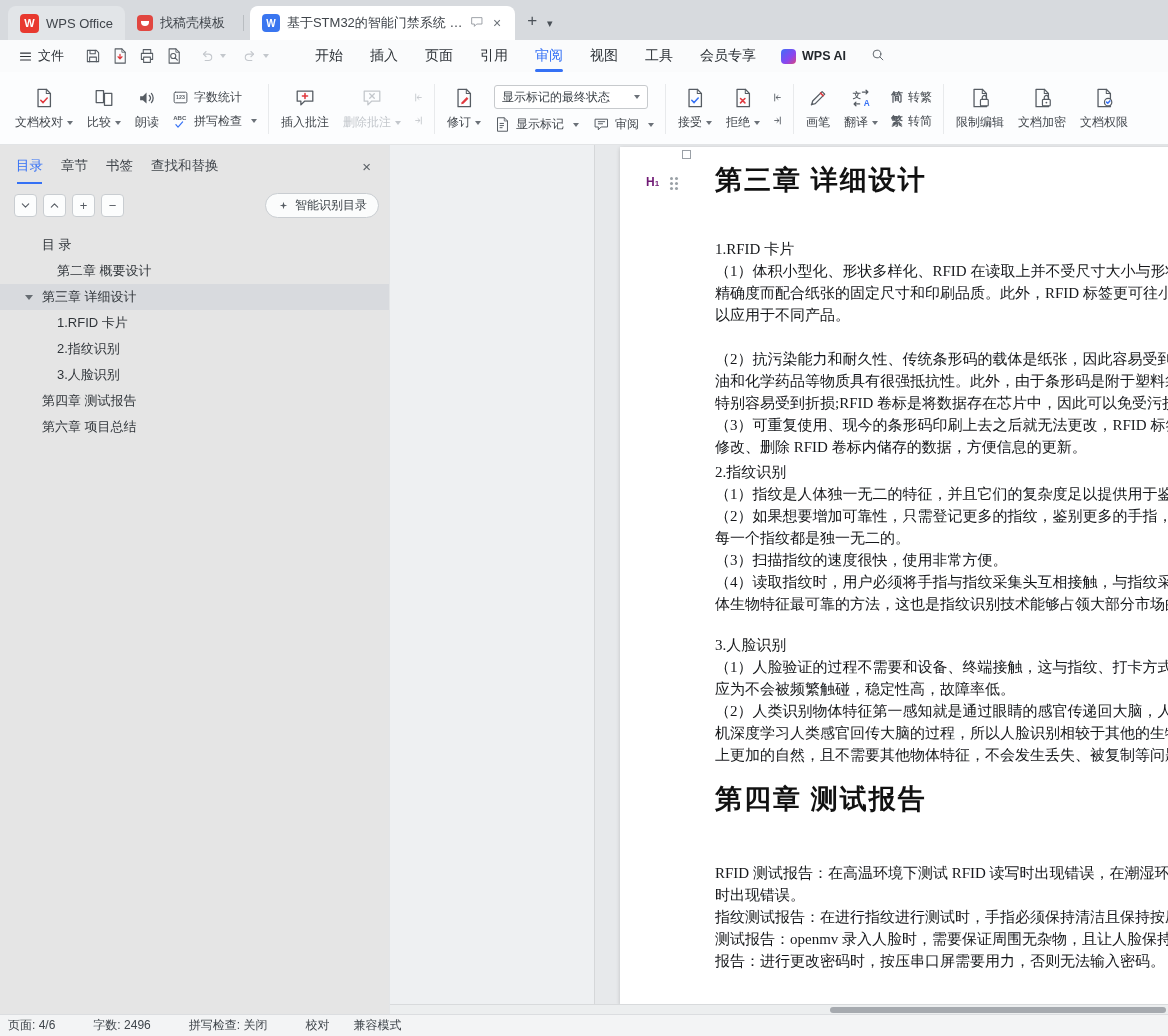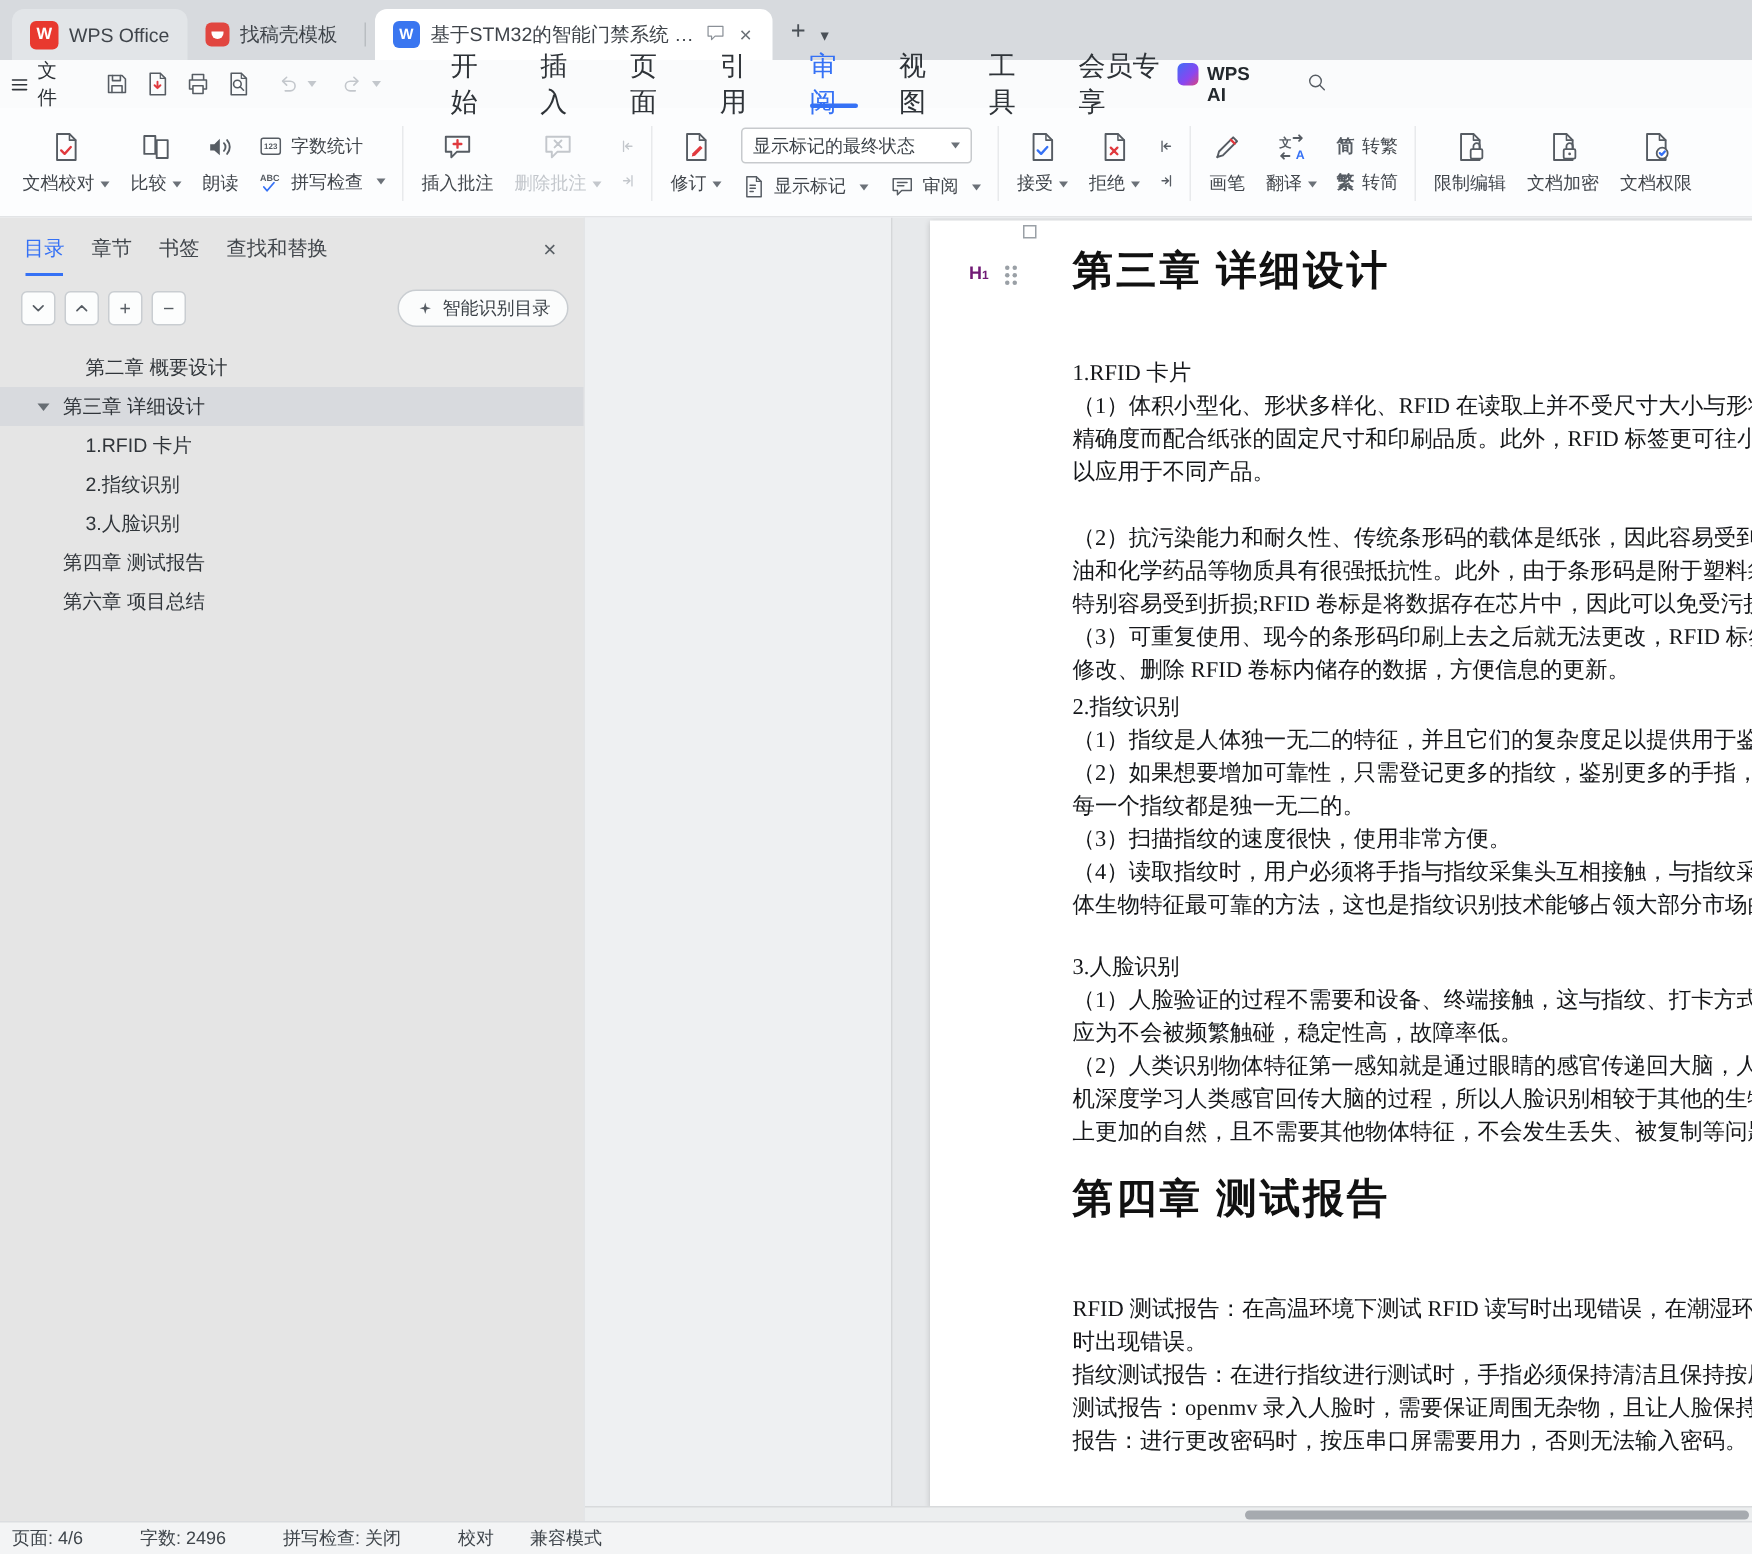--- a/index.html
+++ b/index.html
@@ -26,27 +26,27 @@
   .logo-doc { width:18px; height:18px; border-radius:4px; background:#3a76f0; color:#fff; font-weight:bold; font-size:10px; display:flex; align-items:center; justify-content:center; }
   .logo-docer { width:16px; height:16px; border-radius:4px; background:#e14640; position:relative; }
   .logo-docer::after { content:""; position:absolute; left:4px; top:6px; width:8px; height:5px; background:#fff; border-radius:0 0 8px 8px; }
   .tab-sep { width:1px; height:16px; background:#b9bdc1; margin:0 6px 9px 6px; }
   .tab-bubble svg { width:14px; height:14px; color:#8a9097; }
   .tab-close { color:#6b7178; font-size:14px; padding:0 2px; }
   .tab-add { font-size:17px; color:#4a5057; padding:0 8px 9px 12px; }
   .tab-caret { font-size:11px; color:#4a5057; padding:0 6px 10px 2px; }
 
   
-  .menubar { height:32px; background:#fafbfc; display:flex; align-items:center; }
+  .menubar { height:32px; background:#fafbfc; display:flex; align-items:center; padding-left:12px; }
   .file-btn { display:flex; align-items:center; gap:5px; font-size:13px; color:#2e3338; padding:0 6px; }
   .file-btn svg { width:15px; height:15px; }
   .qa { display:flex; align-items:center; gap:9px; margin-left:14px; }
   .qa-ic { width:18px; height:18px; color:#565c63; }
   .undo-grp { display:flex; align-items:center; margin-left:6px; }
-  .menu-tabs { display:flex; gap:27px; margin-left:46px; font-size:18px; color:#2e3338; height:32px; align-items:center; }
+  .menu-tabs { display:flex; gap:27px; margin-left:46px; font-size:14px; color:#2e3338; height:32px; align-items:center; }
   .menu-tab { height:32px; display:flex; align-items:center; position:relative; }
   .menu-tab.active { color:var(--accent); }
   .menu-tab.active::after { content:""; position:absolute; left:0; right:0; bottom:0; height:3px; background:var(--accent); border-radius:2px; }
   .wps-ai { display:flex; align-items:flex-start; gap:6px; margin-left:auto; font-size:12.5px; font-weight:bold; color:#23282d; }
   .ai-logo { width:15px; height:15px; border-radius:4px; background:linear-gradient(135deg,#3f6df7,#8a46f0 60%,#d8457e); }
   .search-btn { margin-left:24px; margin-right:282px; }
   .search-btn svg { width:16px; height:16px; color:#565c63; }
 
   
   .ribbon { height:73px; background:#fcfdfe; border-bottom:1px solid #e2e4e6; display:flex; align-items:stretch; padding:4px 0 2px 8px; }
@@ -433,20 +433,23 @@
         <span class="sb-btn">+</span>
         <span class="sb-btn">−</span>
         <span class="smart-toc">
           <svg viewBox="0 0 24 24">
               <path style="fill:#565c63" d="M12 5l1.6 5.4L19 12l-5.4 1.6L12 19l-1.6-5.4L5 12l5.4-1.6z"></path>
             </svg>
           <span>智能识别目录</span>
         </span>
       </div>
       <div class="toc-list" id="toc-list">
+          <div class="toc-row lvl0">
+            <span>目 录</span>
+          </div>
           <div class="toc-row lvl1">
             <span>第二章 概要设计</span>
           </div>
           <div class="toc-row lvl0 selected">
             <span class="tri"></span>
             <span>第三章 详细设计</span>
           </div>
           <div class="toc-row lvl1">
             <span>1.RFID 卡片</span>
           </div>

